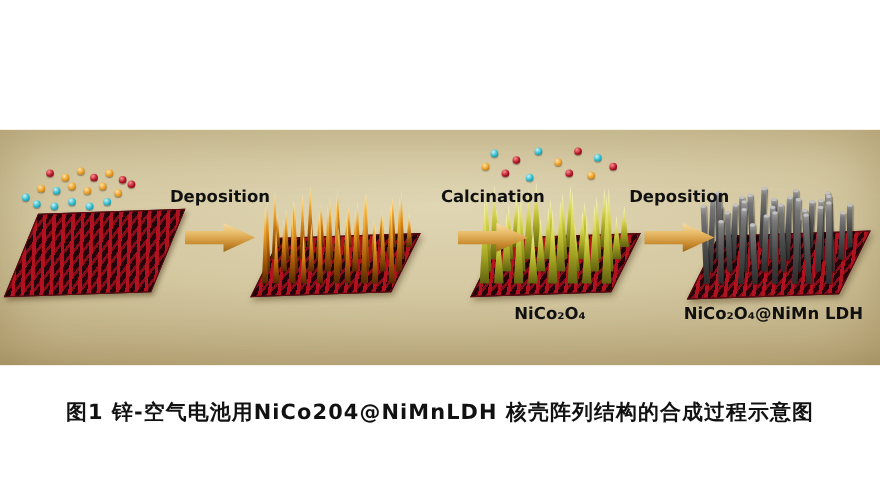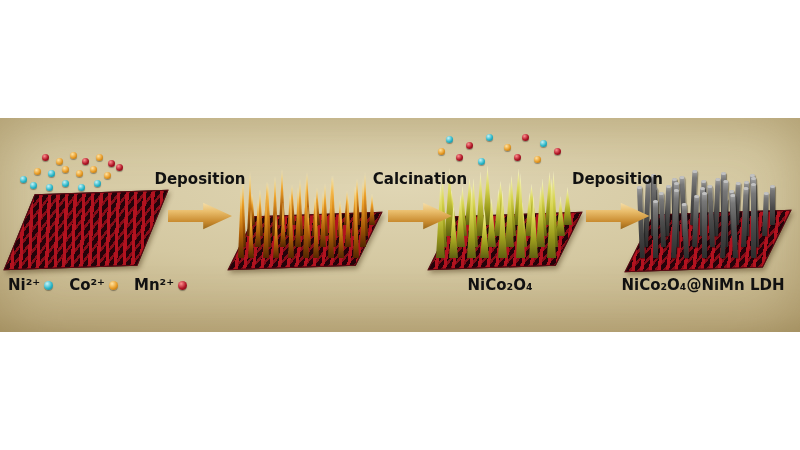--- a/index.html
+++ b/index.html
@@ -126,21 +126,21 @@
         <span class="spike spike-orange" style="left: 35px; bottom: 12px; width: 6px; height: 66.875px; z-index: 4;"></span>
         <span class="spike spike-orange" style="left: 45px; bottom: 12px; width: 6px; height: 45px; z-index: 4;"></span>
         <span class="spike spike-orange" style="left: 60px; bottom: 12px; width: 6px; height: 62.5px; z-index: 4;"></span>
         <span class="spike spike-orange" style="left: 75px; bottom: 12px; width: 6px; height: 80px; z-index: 4;"></span>
         <span class="spike spike-orange" style="left: 85px; bottom: 12px; width: 6px; height: 58.125px; z-index: 4;"></span>
         <span class="spike spike-orange" style="left: 100px; bottom: 12px; width: 6px; height: 75.625px; z-index: 4;"></span>
         <span class="spike spike-orange" style="left: 110px; bottom: 12px; width: 6px; height: 53.75px; z-index: 4;"></span>
         <span class="spike spike-orange" style="left: 125px; bottom: 12px; width: 6px; height: 71.25px; z-index: 4;"></span>
       </div>
 
-    <div class="step" style="left:364px;top:52px;width:112px;">
+    <div class="step" style="left:392px;top:52px;width:112px;">
       <span class="step-label">Calcination</span>
       <span class="arrow"></span>
     </div>
 
     <div class="stage" id="array-nico" style="left:428px;top:12px;width:150px;height:140px;">
       <div class="ion-cloud" id="ions-second">
           <span class="dot dot-ni" style="left: 18px; top: 6px;"></span>
           <span class="dot dot-mn" style="left: 38px; top: 12px;"></span>
           <span class="dot dot-ni" style="left: 58px; top: 4px;"></span>
           <span class="dot dot-co" style="left: 76px; top: 14px;"></span>
@@ -225,29 +225,16 @@
         <span class="rod" style="left: 56px; bottom: 12px; width: 5px; height: 55px; z-index: 4; transform: rotate(-2.5deg);"></span>
         <span class="rod" style="left: 74px; bottom: 12px; width: 5px; height: 66.5px; z-index: 4; transform: rotate(0deg);"></span>
         <span class="rod" style="left: 92px; bottom: 12px; width: 5px; height: 78px; z-index: 4; transform: rotate(2.5deg);"></span>
         <span class="rod" style="left: 105px; bottom: 12px; width: 5px; height: 63.625px; z-index: 4; transform: rotate(-2.5deg);"></span>
         <span class="rod" style="left: 123px; bottom: 12px; width: 5px; height: 75.125px; z-index: 4; transform: rotate(0deg);"></span>
       </div>
 
     <div class="stage-label" style="left:613px;top:158px;width:180px;">NiCo₂O₄@NiMn LDH</div>
     <div class="stage-label" style="left:425px;top:158px;width:150px;">NiCo₂O₄</div>
 
-    <div class="legend">
-      <span class="legend-item">
-        <span class="legend-label">Ni²⁺</span>
-        <span class="dot dot-ni legend-dot"></span>
-      </span>
-      <span class="legend-item">
-        <span class="legend-label">Co²⁺</span>
-        <span class="dot dot-co legend-dot"></span>
-      </span>
-      <span class="legend-item">
-        <span class="legend-label">Mn²⁺</span>
-        <span class="dot dot-mn legend-dot"></span>
-      </span>
-    </div>
   </div>
 
+  <div class="caption">图1 锌-空气电池用NiCo204@NiMnLDH 核壳阵列结构的合成过程示意图</div>
 </div>
 
 </body></html>

